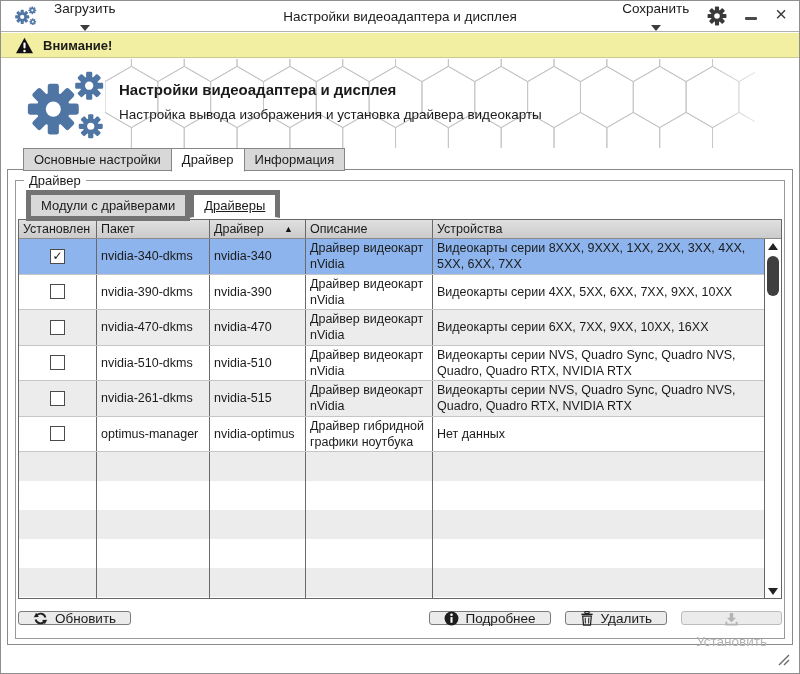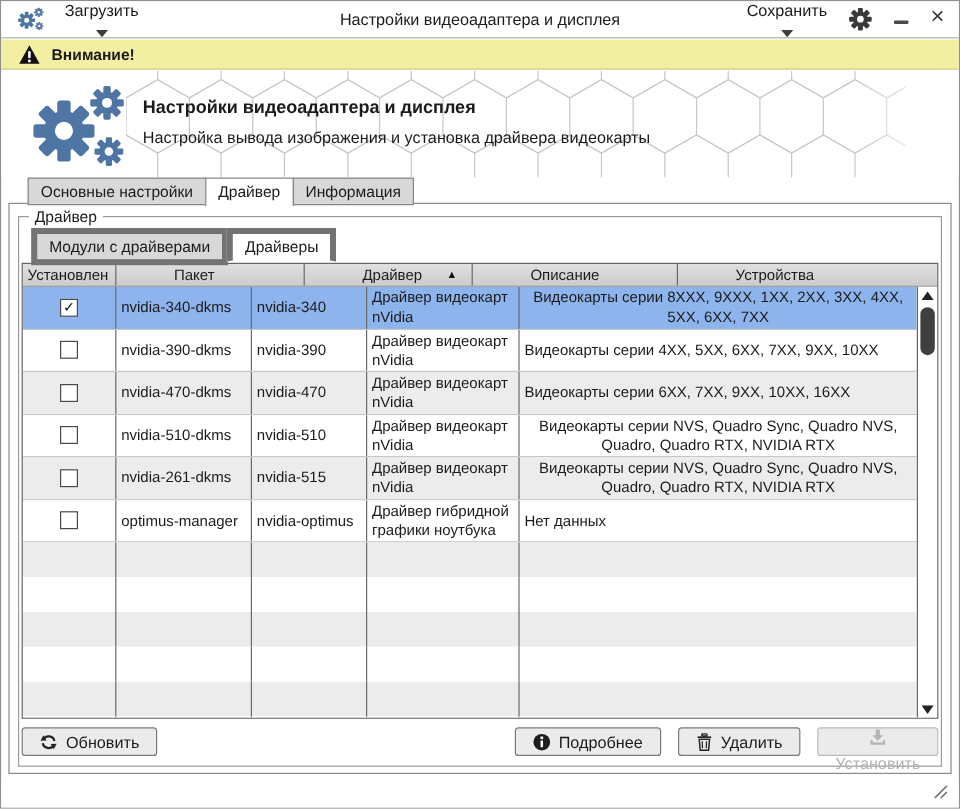--- a/index.html
+++ b/index.html
@@ -36,54 +36,54 @@
   .tab.active{background:#fff;border-bottom:1px solid #fff;height:22px;}
   .panel{position:absolute;top:168px;left:6px;width:786px;height:476px;border:1px solid #8a8a8a;background:#fff;box-sizing:border-box;z-index:2;}
 
   
   .grp{position:absolute;left:7px;right:7px;top:3px;bottom:5px;border:1px solid #999;margin:0;padding:0;}
   .grp legend{font-size:13px;margin-left:8px;padding:0 5px;}
 
   
   .itabs{position:absolute;left:10px;top:2px;display:flex;z-index:3;}
   .itab{height:21px;line-height:21px;padding:0 10px;font-size:13px;background:#d8d8d8;border:5px solid #737373;margin-right:-1px;}
-  .itab.active{background:#fff;border-bottom:1px solid #fff;height:22px;}
+  .itab.active{background:#fff;border-bottom:1px solid #fff;height:22px;text-decoration:underline;}
 
   
   .tbl{position:absolute;left:2px;right:2px;top:31px;height:380px;border:1px solid #666;box-sizing:border-box;background:#fff;display:flex;flex-direction:column;overflow:hidden;}
-  .thead{display:flex;height:18px;flex:0 0 auto;background:linear-gradient(#e0e0e0,#cbcbcb);border-bottom:1px solid #8a8a8a;font-size:12.5px;gap:44px;}
+  .thead{display:flex;height:18px;flex:0 0 auto;background:linear-gradient(#e0e0e0,#cbcbcb);border-bottom:1px solid #8a8a8a;font-size:12.5px;}
   .th{display:flex;align-items:center;padding:0 4px;border-right:1px solid #6a6a6a;box-sizing:border-box;white-space:nowrap;overflow:hidden;}
   .sortmark{margin-left:auto;font-size:9px;color:#111;padding-right:8px;}
   .tbody-wrap{display:flex;flex:1;min-height:0;}
   .tbody{flex:1;overflow:hidden;display:flex;flex-direction:column;}
   .trow{display:flex;min-height:29px;border-bottom:1px solid #c6c6c6;font-size:12.5px;background:#fff;flex:0 0 auto;}
   .trow.alt{background:#ececec;}
   .trow.sel{background:#8db4ec;}
   .trow.filler{border-bottom:none;min-height:29px;}
   .td{display:flex;align-items:center;padding:1px 4px;border-right:1px solid #6a6a6a;box-sizing:border-box;line-height:1.3;}
   .c0{width:78px;justify-content:center;}
   .c1{width:113px;}
   .c2{width:96px;}
   .c3{width:127px;}
-  .c4{flex:1;border-right:none;text-align:center;}
+  .c4{flex:1;border-right:none;}
   .th.c0{justify-content:flex-start;}
   .cb{width:13px;height:13px;border:1px solid #4a4a4a;background:#fff;display:flex;align-items:center;justify-content:center;font-size:12px;font-weight:700;color:#111;line-height:1;}
 
   
   .vscroll{width:16px;flex:0 0 auto;border-left:1px solid #666;background:#fff;position:relative;}
   .sb-btn{position:absolute;left:0;right:0;height:14px;display:flex;align-items:center;justify-content:center;}
   .sb-up{top:0;}
   .sb-down{bottom:0;}
   .tri-up{width:0;height:0;border-left:5px solid transparent;border-right:5px solid transparent;border-bottom:7px solid #222;}
   .tri-down{width:0;height:0;border-left:5px solid transparent;border-right:5px solid transparent;border-top:7px solid #222;}
   .sb-thumb{position:absolute;left:2px;right:2px;top:17px;height:40px;background:#3f3f3f;border-radius:6px;}
 
   
   .actions{position:absolute;left:2px;right:2px;bottom:6px;height:28px;display:flex;align-items:center;}
-  .btn{display:flex;align-items:center;gap:7px;height:24px;padding:0 14px;background:#ebebeb;border:1px solid #7c7c7c;border-radius:3px;font-size:13.5px;color:#1b1b1b;box-sizing:border-box;}
+  .btn{display:flex;align-items:center;gap:7px;height:14px;padding:0 14px;background:#ebebeb;border:1px solid #7c7c7c;border-radius:3px;font-size:13.5px;color:#1b1b1b;box-sizing:border-box;}
   .btn svg{flex:0 0 auto;}
   .btn.disabled{color:#b3b3b3;border-color:#bcbcbc;flex-direction:column;}
   .right-group{margin-left:auto;display:flex;gap:14px;}
 
   
   .statusbar{position:absolute;left:0;right:0;bottom:0;height:26px;background:#fff;}
   .grip{position:absolute;right:9px;bottom:7px;}
 </style>
 </head>
 <body>

